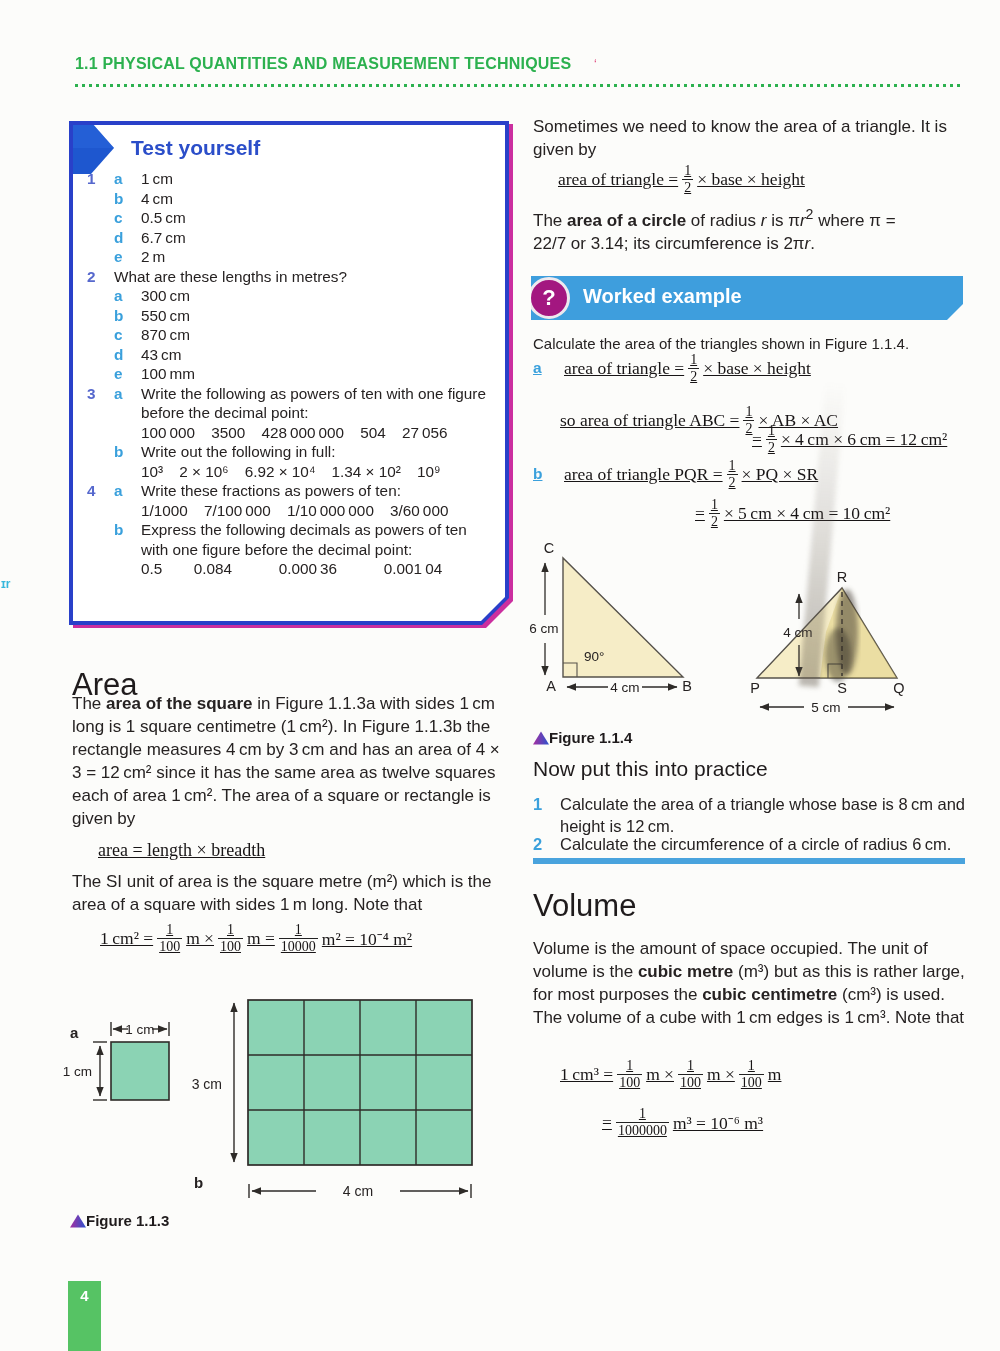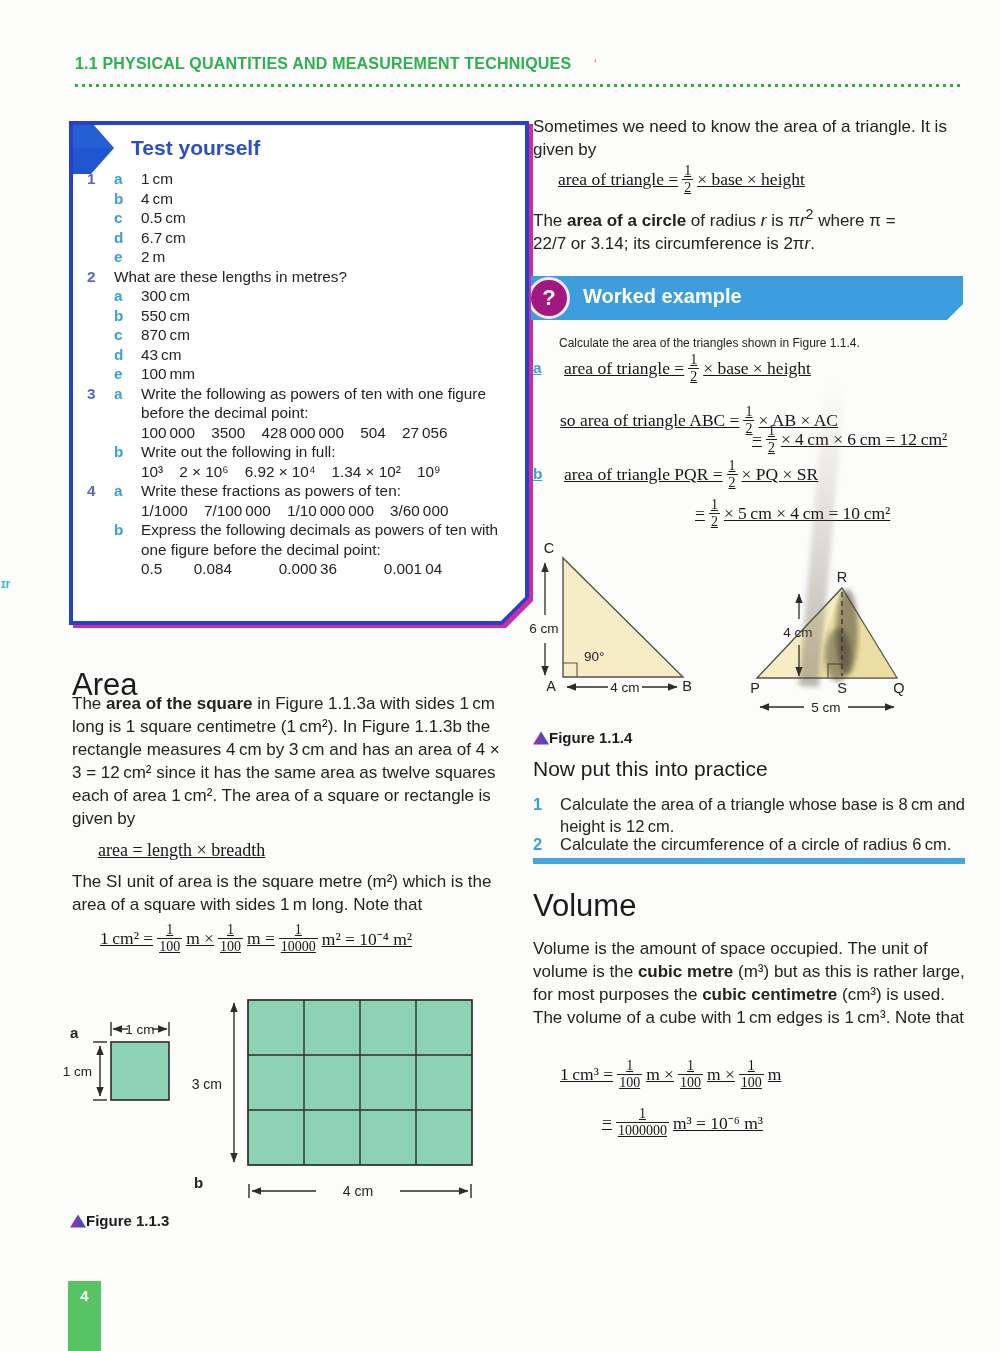--- a/index.html
+++ b/index.html
@@ -7,21 +7,21 @@
         font-family:"Liberation Sans",sans-serif;color:#262222;}
   
   .chapter-header{position:absolute;left:75px;top:55px;font-size:16px;font-weight:bold;
                   color:#2cb14f;letter-spacing:.2px;}
   .dotted-rule{position:absolute;left:75px;top:84px;width:885px;height:3px;
                background-image:repeating-linear-gradient(to right,#2cb14f 0 3px,transparent 3px 7px);}
   .red-tick{position:absolute;left:594px;top:58px;color:#e0447a;font-size:12px;}
   .scan-artifact{position:absolute;left:1px;top:577px;color:#35b7dc;font-size:12px;font-weight:bold;}
 
   
-  .ty{position:absolute;left:69px;top:121px;width:440px;height:504px;padding-left:20px;}
+  .ty{position:absolute;left:69px;top:121px;width:440px;height:504px;}
   .ty-cut{clip-path:polygon(0 0,100% 0,100% calc(100% - 27px),calc(100% - 27px) 100%,0 100%);}
   .ty-shadow{position:absolute;inset:0;transform:translate(4px,3px);background:#cb2f9f;}
   .ty-border{position:absolute;inset:0;background:#2940c9;}
   .ty-body{position:absolute;inset:4px;background:#ffffff;
            clip-path:polygon(0 0,100% 0,100% calc(100% - 24px),calc(100% - 24px) 100%,0 100%);
            padding:8px 12px 0 14px;box-sizing:border-box;}
   .ty-flag{position:absolute;left:0;top:-3px;}
   .ty-title{margin:3px 0 9px 44px;font-size:21px;font-weight:bold;color:#2b4ec9;}
   .tyq{display:flex;font-size:15.3px;line-height:19.5px;}
   .tn{width:27px;flex:none;font-weight:bold;color:#5668cd;}
@@ -264,21 +264,21 @@
         <span class="d">2</span>
       </span>
     <span>× base × height</span>
   </div>
   <div class="para" style="left:533px;top:203px;width:400px;"><span>The </span><b>area of a circle</b><span> of radius </span><i>r</i><span> is π</span><i>r</i><sup>2</sup><span> where π = 22/7 or 3.14; its circumference is 2π</span><i>r</i><span>.</span></div>
 
   <div class="we-banner">
     <div class="we-circle">?</div>
     <div class="we-title">Worked example</div>
   </div>
-  <div class="para" style="left:559px;top:332px;width:436px;font-size:12px;">Calculate the area of the triangles shown in Figure 1.1.4.</div>
+  <div class="para" style="left:533px;top:332px;width:436px;font-size:15px;">Calculate the area of the triangles shown in Figure 1.1.4.</div>
 
   <div class="ml" style="left:531px;top:352px;">
     <span class="plabel">a</span>
     <span>area of triangle =</span>
     <span class="fr">
         <span class="n">1</span>
         <span class="d">2</span>
       </span>
     <span>× base × height</span>
   </div>

